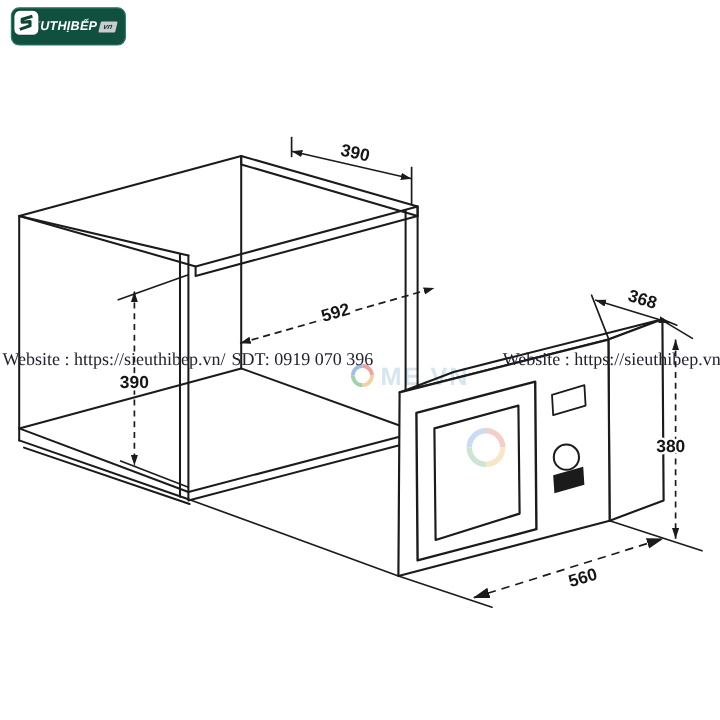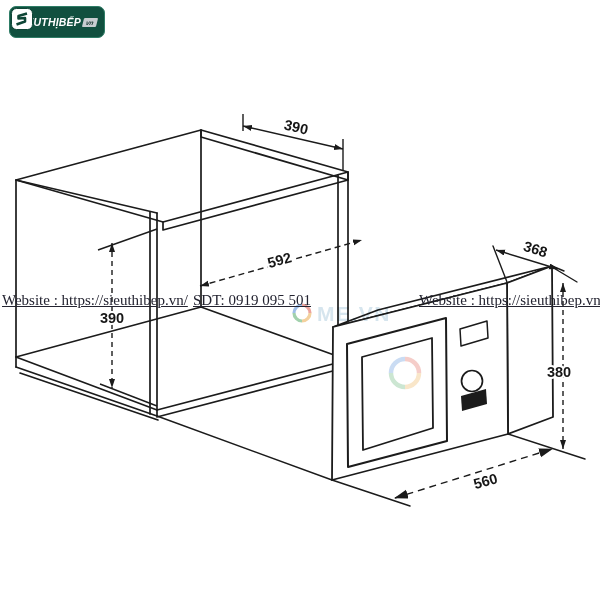--- a/index.html
+++ b/index.html
@@ -5,21 +5,21 @@
   html,body{margin:0;padding:0;background:#fff;}
   #stage{position:relative;width:600px;height:600px;background:#fff;overflow:hidden;
          font-family:"Liberation Sans",sans-serif;}
   svg{position:absolute;left:0;top:0;}
   
   .dl{font:bold 14.5px "Liberation Sans",sans-serif;fill:#161616;
       paint-order:stroke;stroke:#ffffff;stroke-width:4px;stroke-linejoin:round;
       text-anchor:middle;}
   
   .wm{position:absolute;top:292px;font:15px "Liberation Serif",serif;color:#232330;
-      white-space:nowrap;text-decoration:underline;}
+      white-space:nowrap;}
   .wm-left{left:2px;}
   .wm-phone{left:193px;}
   .wm-right{left:419px;}
   
   .logo-badge{position:absolute;left:9px;top:6px;width:96px;height:32px;
       background:#11503f;border:1px solid #2e7d66;border-radius:7px;
       display:flex;align-items:center;padding:0 3px;box-sizing:border-box;}
   .logo-text{color:#fff;font-style:italic;font-weight:bold;font-size:10.5px;
       letter-spacing:.2px;margin-left:3px;white-space:nowrap;}
   .logo-tld{display:inline-block;background:#c8cdd0;color:#15342e;font-size:6.5px;
@@ -128,21 +128,21 @@
     </g>
     <g class="fade-mark" opacity="0.28" fill="none" stroke-width="4.5" stroke-linecap="butt">
       <path d="M405,359 A14,14 0 0 1 419,373" stroke="#d94b3c"></path>
       <path d="M419,373 A14,14 0 0 1 405,387" stroke="#e8a33d"></path>
       <path d="M405,387 A14,14 0 0 1 391,373" stroke="#46a45c"></path>
       <path d="M391,373 A14,14 0 0 1 405,359" stroke="#3f7fd4"></path>
     </g>
   </svg>
 
   <div class="wm wm-left">Website : https://sieuthibep.vn/</div>
-  <div class="wm wm-phone">SDT: 0919 095 501</div>
+  <div class="wm wm-phone">SDT: 0919 070 396</div>
   <div class="wm wm-right">Website : https://sieuthibep.vn/</div>
 
   <div class="logo-badge">
     <svg width="24" height="24" viewBox="0 0 24 24">
       <rect x="1.5" y="1.5" width="21" height="21" rx="5" fill="#ffffff" stroke="#0e4636" stroke-width="1"></rect>
       <path d="M17,6.5 L8.5,9 L8.5,11.5 L15,11 L15,14.5 L6.5,17.5" fill="none" stroke="#0e4636" stroke-width="2.6" stroke-linejoin="round"></path>
     </svg>
     <span class="logo-text">SIÊUTHỊBẾP</span>
     <span class="logo-tld">vn</span>
   </div>

